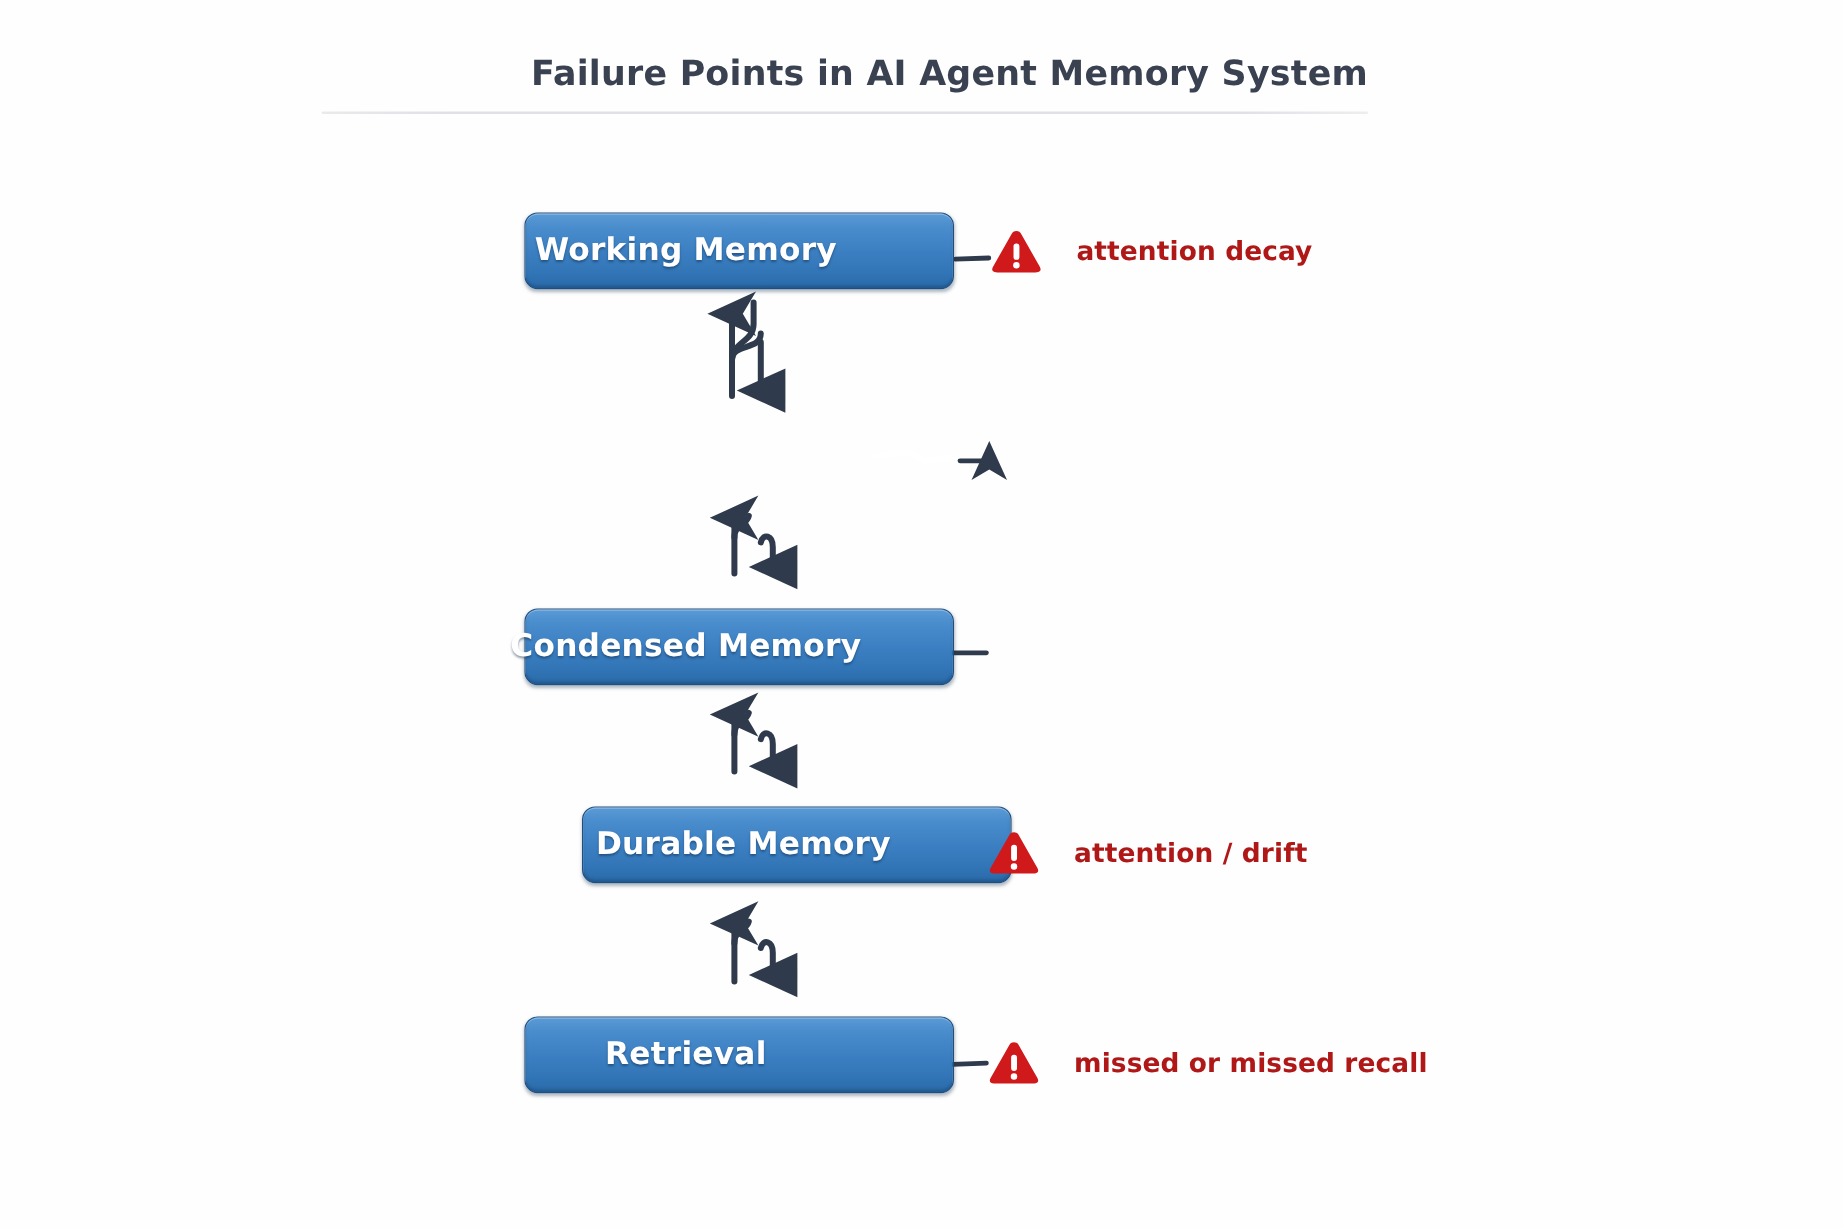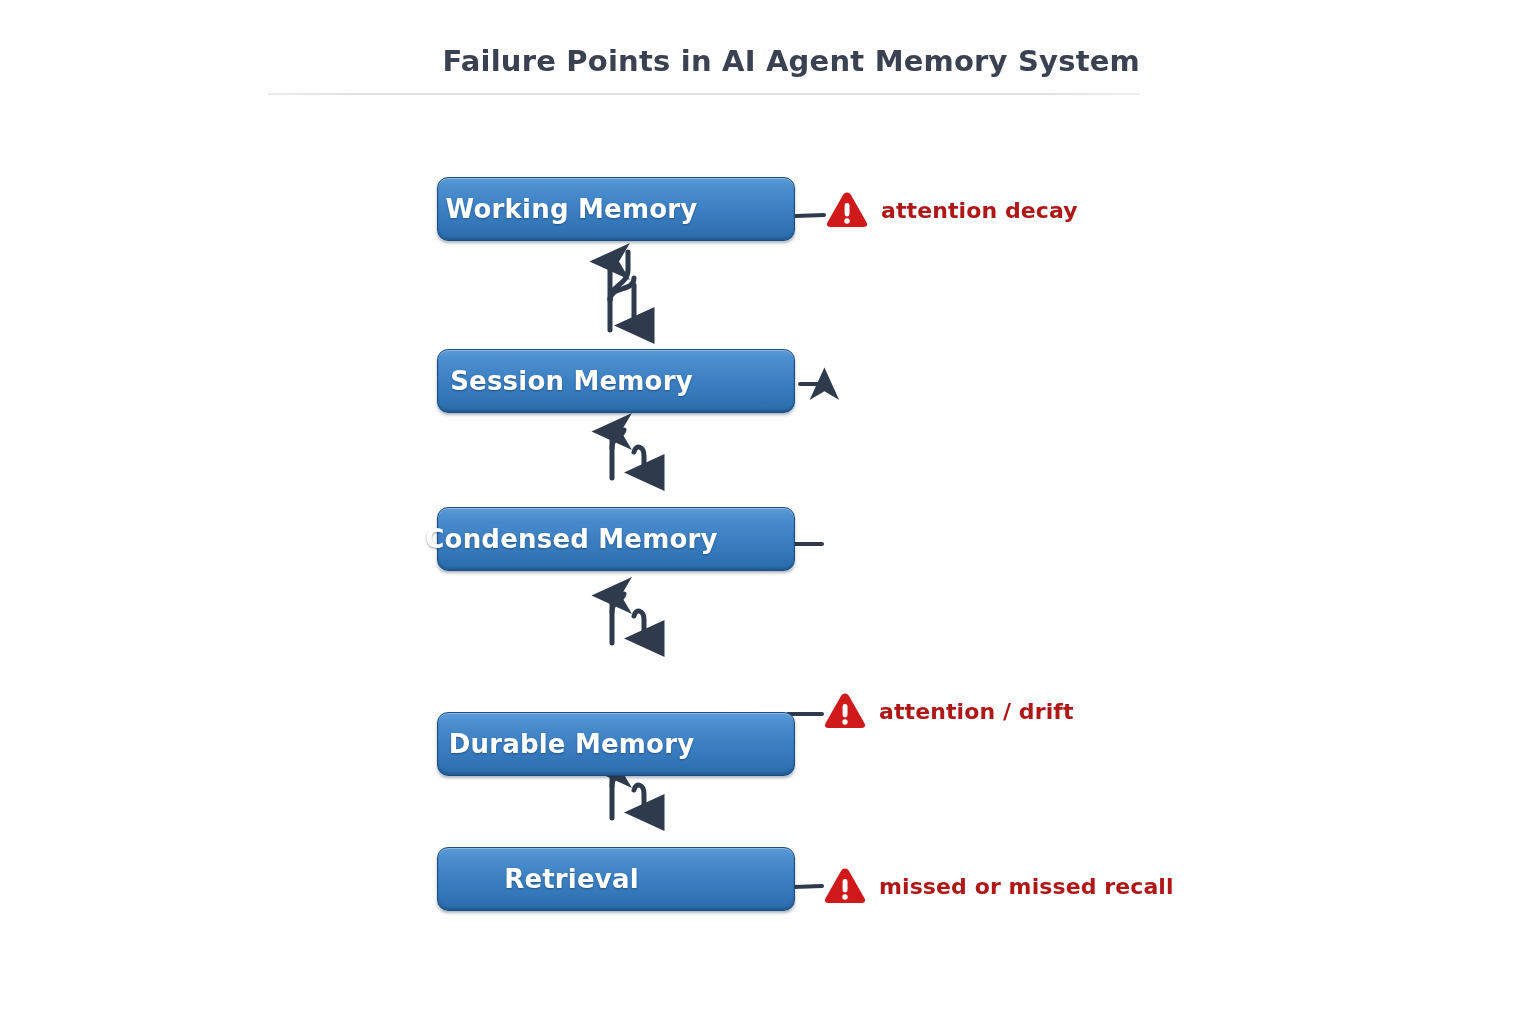--- a/index.html
+++ b/index.html
@@ -82,21 +82,21 @@
     white-space: nowrap;
     padding-right: 89px;
     box-sizing: border-box;
   }
 
   
   .annot {
     position: absolute;
     display: flex;
     align-items: center;
-    gap: 12px;
+    gap: 28px;
     white-space: nowrap;
   }
   .warn-icon {
     width: 44px;
     height: 40px;
     flex: 0 0 auto;
     display: block;
   }
   .annot-text {
     font-size: 22px;
@@ -184,29 +184,26 @@
   </div>
   <div class="annot" style="left:825px; top:190px;">
     <svg class="warn-icon" viewBox="0 0 44 40">
       <path d="M22 2.5 C24 2.5 25.2 3.6 26 5 L41.6 32.5 C42.6 34.4 42.3 36.2 40.2 36.7 C39.4 36.9 38.6 37 37.8 37 L6.2 37 C5.4 37 4.6 36.9 3.8 36.7 C1.7 36.2 1.4 34.4 2.4 32.5 L18 5 C18.8 3.6 20 2.5 22 2.5 Z" fill="#d0191b"></path>
       <rect x="19.6" y="13" width="4.9" height="13.5" rx="2.4" fill="#ffffff"></rect>
       <circle cx="22" cy="31" r="2.7" fill="#ffffff"></circle>
     </svg>
     <span class="annot-text">attention decay</span>
   </div>
 
-  <div class="node" style="top:349px;">
-    <div class="node-label">Session Memory</div>
-  </div>
 
   <div class="node" style="top:507px;">
     <div class="node-label">Condensed Memory</div>
   </div>
 
-  <div class="node" style="top:712px;">
+  <div class="node" style="top:672px;margin-left:48px;">
     <div class="node-label">Durable Memory</div>
   </div>
   <div class="annot" style="left:823px; top:691px;">
     <svg class="warn-icon" viewBox="0 0 44 40">
       <path d="M22 2.5 C24 2.5 25.2 3.6 26 5 L41.6 32.5 C42.6 34.4 42.3 36.2 40.2 36.7 C39.4 36.9 38.6 37 37.8 37 L6.2 37 C5.4 37 4.6 36.9 3.8 36.7 C1.7 36.2 1.4 34.4 2.4 32.5 L18 5 C18.8 3.6 20 2.5 22 2.5 Z" fill="#d0191b"></path>
       <rect x="19.6" y="13" width="4.9" height="13.5" rx="2.4" fill="#ffffff"></rect>
       <circle cx="22" cy="31" r="2.7" fill="#ffffff"></circle>
     </svg>
     <span class="annot-text">attention / drift</span>
   </div>

